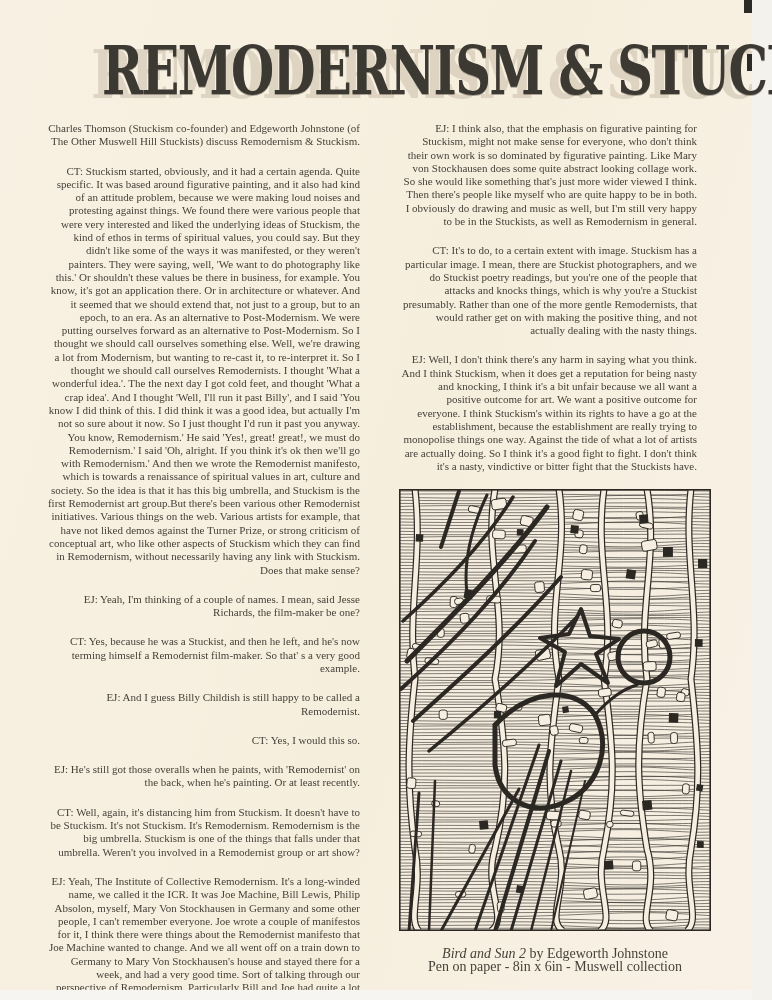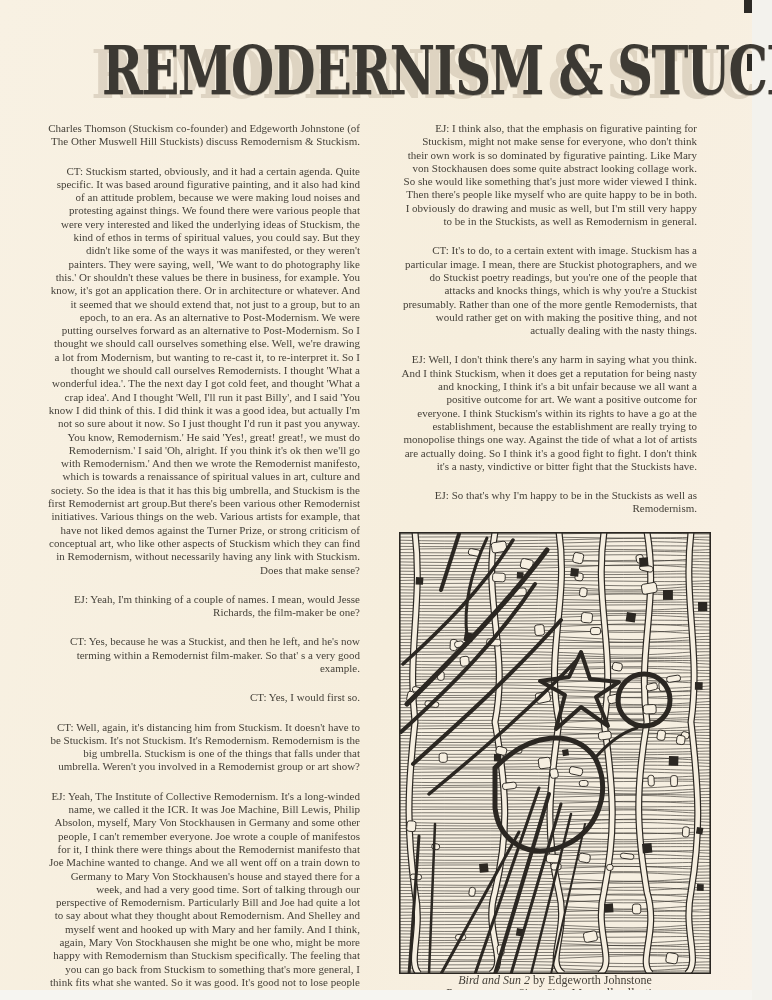--- a/index.html
+++ b/index.html
@@ -43,53 +43,54 @@
   .col-right{width:328px;}
   .para{
     margin:16px;font-size:11px;line-height:13.3px;color:#46423a;
     text-align:right;
   }
   .intro{margin-bottom:13.3px;}
 
   .artwork-figure{margin-top:6px;margin-left:14px;width:312px;}
   .artwork-frame{width:312px;height:442px;display:block;}
   .caption{
-    margin-top:0;text-align:center;font-size:12px;line-height:13px;color:#46423a;
+    margin-top:16px;text-align:center;font-size:14px;line-height:13px;color:#46423a;
   }
   .caption .cap-italic{font-style:italic;}
 </style>
 </head>
 <body>
 
 <div class="page">
 
   <div class="masthead-wrap">
     <span class="masthead-ghost">REMODERNISM &amp; STUCKISM</span>
     <span class="masthead">REMODERNISM &amp; STUCKISM</span>
   </div>
 
   <div class="columns">
     <div class="col-left">
       <p class="para intro">Charles Thomson (Stuckism co-founder) and Edgeworth Johnstone (of The Other Muswell Hill Stuckists) discuss Remodernism &amp; Stuckism.</p>
       <div>
           <p class="para">CT: Stuckism started, obviously, and it had a certain agenda. Quite specific. It was based around figurative painting, and it also had kind of an attitude problem, because we were making loud noises and protesting against things. We found there were various people that were very interested and liked the underlying ideas of Stuckism, the kind of ethos in terms of spiritual values, you could say. But they didn't like some of the ways it was manifested, or they weren't painters. They were saying, well, 'We want to do photography like this.' Or shouldn't these values be there in business, for example. You know, it's got an application there. Or in architecture or whatever. And it seemed that we should extend that, not just to a group, but to an epoch, to an era. As an alternative to Post-Modernism. We were putting ourselves forward as an alternative to Post-Modernism. So I thought we should call ourselves something else. Well, we're drawing a lot from Modernism, but wanting to re-cast it, to re-interpret it. So I thought we should call ourselves Remodernists. I thought 'What a wonderful idea.'. The the next day I got cold feet, and thought 'What a crap idea'. And I thought 'Well, I'll run it past Billy', and I said 'You know I did think of this. I did think it was a good idea, but actually I'm not so sure about it now. So I just thought I'd run it past you anyway. You know, Remodernism.' He said 'Yes!, great! great!, we must do Remodernism.' I said 'Oh, alright. If you think it's ok then we'll go with Remodernism.' And then we wrote the Remodernist manifesto, which is towards a renaissance of spiritual values in art, culture and society. So the idea is that it has this big umbrella, and Stuckism is the first Remodernist art group.But there's been various other Remodernist initiatives. Various things on the web. Various artists for example, that have not liked demos against the Turner Prize, or strong criticism of conceptual art, who like other aspects of Stuckism which they can find in Remodernism, without necessarily having any link with Stuckism. Does that make sense?</p>
-          <p class="para">EJ: Yeah, I'm thinking of a couple of names. I mean, would Jesse Richards, the film-maker be one?</p>
-          <p class="para">CT: Yes, because he was a Stuckist, and then he left, and he's now terming within a Remodernist film-maker. So that' s a very good example.</p>
-          <p class="para">CT: Yes, I would first so.</p>
+          <p class="para">EJ: Yeah, I'm thinking of a couple of names. I mean, said Jesse Richards, the film-maker be one?</p>
+          <p class="para">CT: Yes, because he was a Stuckist, and then he left, and he's now terming himself a Remodernist film-maker. So that' s a very good example.</p>
+          <p class="para">EJ: And I guess Billy Childish is still happy to be called a Remodernist.</p>
+          <p class="para">CT: Yes, I would this so.</p>
+          <p class="para">EJ: He's still got those overalls when he paints, with 'Remodernist' on the back, when he's painting. Or at least recently.</p>
           <p class="para">CT: Well, again, it's distancing him from Stuckism. It doesn't have to be Stuckism. It's not Stuckism. It's Remodernism. Remodernism is the big umbrella. Stuckism is one of the things that falls under that umbrella. Weren't you involved in a Remodernist group or art show?</p>
           <p class="para">EJ: Yeah, The Institute of Collective Remodernism. It's a long-winded name, we called it the ICR. It was Joe Machine, Bill Lewis, Philip Absolon, myself, Mary Von Stockhausen in Germany and some other people, I can't remember everyone. Joe wrote a couple of manifestos for it, I think there were things about the Remodernist manifesto that Joe Machine wanted to change. And we all went off on a train down to Germany to Mary Von Stockhausen's house and stayed there for a week, and had a very good time. Sort of talking through our perspective of Remodernism. Particularly Bill and Joe had quite a lot to say about what they thought about Remodernism. And Shelley and myself went and hooked up with Mary and her family. And I think, again, Mary Von Stockhausen she might be one who, might be more happy with Remodernism than Stuckism specifically. The feeling that you can go back from Stuckism to something that's more general, I think fits what she wanted. So it was good. It's good not to lose people on little niggly things when there's so much in common. And that's one thing I think Remodernism's really good for.</p>
         </div>
     </div>
 
     <div class="col-right">
       <div>
           <p class="para">EJ: I think also, that the emphasis on figurative painting for Stuckism, might not make sense for everyone, who don't think their own work is so dominated by figurative painting. Like Mary von Stockhausen does some quite abstract looking collage work. So she would like something that's just more wider viewed I think. Then there's people like myself who are quite happy to be in both. I obviously do drawing and music as well, but I'm still very happy to be in the Stuckists, as well as Remodernism in general.</p>
           <p class="para">CT: It's to do, to a certain extent with image. Stuckism has a particular image. I mean, there are Stuckist photographers, and we do Stuckist poetry readings, but you're one of the people that attacks and knocks things, which is why you're a Stuckist presumably. Rather than one of the more gentle Remodernists, that would rather get on with making the positive thing, and not actually dealing with the nasty things.</p>
           <p class="para">EJ: Well, I don't think there's any harm in saying what you think. And I think Stuckism, when it does get a reputation for being nasty and knocking, I think it's a bit unfair because we all want a positive outcome for art. We want a positive outcome for everyone. I think Stuckism's within its rights to have a go at the establishment, because the establishment are really trying to monopolise things one way. Against the tide of what a lot of artists are actually doing. So I think it's a good fight to fight. I don't think it's a nasty, vindictive or bitter fight that the Stuckists have.</p>
-          <p class="para">EJ: So that's why I'm happy to be in the Stuckists as well as Remodernism.</p>
         </div>
 
       <figure class="artwork-figure" style="margin:6px 0 0 14px;">
         <svg id="artsvg" class="artwork-frame" viewBox="0 0 312 442">
             <rect x="0" y="0" width="312" height="442" fill="#f6efe1"></rect>
             <path d="M0 2.0 C 60 2.0, 120 2.6, 190 1.4 S 280 2.0, 312 2.0 M0 5.1 C 60 4.9, 120 4.5, 190 5.7 S 280 5.3, 312 5.1 M0 8.2 C 60 9.8, 120 9.2, 190 7.2 S 280 6.6, 312 8.2 M0 11.3 C 60 11.8, 120 12.3, 190 10.3 S 280 10.8, 312 11.3 M0 14.4 C 60 14.9, 120 14.7, 190 14.1 S 280 13.9, 312 14.4 M0 17.5 C 60 15.5, 120 17.6, 190 17.4 S 280 19.5, 312 17.5 M0 20.6 C 60 20.9, 120 21.4, 190 19.8 S 280 20.3, 312 20.6 M0 23.7 C 60 23.3, 120 24.3, 190 23.1 S 280 24.1, 312 23.7 M0 26.8 C 60 27.4, 120 25.0, 190 28.6 S 280 26.2, 312 26.8 M0 29.9 C 60 31.0, 120 30.7, 190 29.1 S 280 28.8, 312 29.9 M0 33.0 C 60 34.2, 120 32.6, 190 33.4 S 280 31.8, 312 33.0 M0 36.1 C 60 36.2, 120 38.0, 190 34.2 S 280 36.0, 312 36.1 M0 39.2 C 60 40.1, 120 38.6, 190 39.8 S 280 38.3, 312 39.2 M0 42.3 C 60 43.7, 120 42.1, 190 42.5 S 280 40.9, 312 42.3 M0 45.4 C 60 46.2, 120 45.3, 190 45.5 S 280 44.6, 312 45.4 M0 48.5 C 60 46.6, 120 48.2, 190 48.8 S 280 50.4, 312 48.5 M0 51.6 C 60 51.6, 120 50.3, 190 52.9 S 280 51.6, 312 51.6 M0 54.7 C 60 56.6, 120 52.7, 190 56.7 S 280 52.8, 312 54.7 M0 57.8 C 60 58.9, 120 56.9, 190 58.7 S 280 56.7, 312 57.8 M0 60.9 C 60 61.7, 120 60.7, 190 61.1 S 280 60.1, 312 60.9 M0 64.0 C 60 63.5, 120 65.2, 190 62.8 S 280 64.5, 312 64.0 M0 67.1 C 60 67.7, 120 66.1, 190 68.1 S 280 66.5, 312 67.1 M0 70.2 C 60 70.6, 120 70.1, 190 70.3 S 280 69.8, 312 70.2 M0 73.3 C 60 74.1, 120 73.5, 190 73.1 S 280 72.5, 312 73.3 M0 76.4 C 60 77.6, 120 75.2, 190 77.6 S 280 75.2, 312 76.4 M0 79.5 C 60 79.3, 120 79.6, 190 79.4 S 280 79.7, 312 79.5 M0 82.6 C 60 83.7, 120 83.2, 190 82.0 S 280 81.5, 312 82.6 M0 85.7 C 60 85.7, 120 87.2, 190 84.2 S 280 85.7, 312 85.7 M0 88.8 C 60 89.3, 120 89.1, 190 88.5 S 280 88.3, 312 88.8 M0 91.9 C 60 91.3, 120 91.4, 190 92.4 S 280 92.5, 312 91.9 M0 95.0 C 60 95.1, 120 96.8, 190 93.2 S 280 94.9, 312 95.0 M0 98.1 C 60 99.0, 120 96.7, 190 99.5 S 280 97.2, 312 98.1 M0 101.2 C 60 99.3, 120 102.9, 190 99.5 S 280 103.1, 312 101.2 M0 104.3 C 60 103.6, 120 102.4, 190 106.2 S 280 105.0, 312 104.3 M0 107.4 C 60 107.5, 120 105.7, 190 109.1 S 280 107.3, 312 107.4 M0 110.5 C 60 111.3, 120 110.5, 190 110.5 S 280 109.7, 312 110.5 M0 113.6 C 60 113.8, 120 113.2, 190 114.0 S 280 113.4, 312 113.6 M0 116.7 C 60 115.7, 120 117.1, 190 116.3 S 280 117.7, 312 116.7 M0 119.8 C 60 120.7, 120 117.9, 190 121.7 S 280 118.9, 312 119.8 M0 122.9 C 60 121.7, 120 121.6, 190 124.2 S 280 124.1, 312 122.9 M0 126.0 C 60 125.8, 120 125.7, 190 126.3 S 280 126.2, 312 126.0 M0 129.1 C 60 130.3, 120 129.2, 190 129.0 S 280 127.9, 312 129.1 M0 132.2 C 60 133.9, 120 133.5, 190 130.9 S 280 130.5, 312 132.2 M0 135.3 C 60 136.1, 120 135.6, 190 135.0 S 280 134.5, 312 135.3 M0 138.4 C 60 137.4, 120 139.9, 190 136.9 S 280 139.4, 312 138.4 M0 141.5 C 60 143.2, 120 141.3, 190 141.7 S 280 139.8, 312 141.5 M0 144.6 C 60 145.1, 120 143.6, 190 145.6 S 280 144.1, 312 144.6 M0 147.7 C 60 146.5, 120 146.3, 190 149.1 S 280 148.9, 312 147.7 M0 150.8 C 60 149.5, 120 152.5, 190 149.1 S 280 152.1, 312 150.8 M0 153.9 C 60 151.9, 120 152.5, 190 155.3 S 280 155.9, 312 153.9 M0 157.0 C 60 155.3, 120 155.2, 190 158.8 S 280 158.7, 312 157.0 M0 160.1 C 60 161.2, 120 160.1, 190 160.1 S 280 159.0, 312 160.1 M0 163.2 C 60 164.3, 120 161.8, 190 164.6 S 280 162.1, 312 163.2 M0 166.3 C 60 164.4, 120 166.8, 190 165.8 S 280 168.2, 312 166.3 M0 169.4 C 60 167.4, 120 167.7, 190 171.1 S 280 171.4, 312 169.4 M0 172.5 C 60 172.1, 120 171.7, 190 173.3 S 280 172.9, 312 172.5 M0 175.6 C 60 176.0, 120 175.6, 190 175.6 S 280 175.2, 312 175.6 M0 178.7 C 60 178.5, 120 177.2, 190 180.2 S 280 178.9, 312 178.7 M0 181.8 C 60 181.6, 120 181.4, 190 182.2 S 280 182.0, 312 181.8 M0 184.9 C 60 184.6, 120 183.7, 190 186.1 S 280 185.2, 312 184.9 M0 188.0 C 60 189.2, 120 187.4, 190 188.6 S 280 186.8, 312 188.0 M0 191.1 C 60 191.2, 120 193.0, 190 189.2 S 280 191.0, 312 191.1 M0 194.2 C 60 193.9, 120 192.4, 190 196.0 S 280 194.5, 312 194.2 M0 197.3 C 60 195.4, 120 196.9, 190 197.7 S 280 199.2, 312 197.3 M0 200.4 C 60 201.0, 120 199.3, 190 201.5 S 280 199.8, 312 200.4 M0 203.5 C 60 203.4, 120 205.0, 190 202.0 S 280 203.6, 312 203.5 M0 206.6 C 60 207.8, 120 207.1, 190 206.1 S 280 205.4, 312 206.6 M0 209.7 C 60 211.5, 120 209.7, 190 209.7 S 280 207.9, 312 209.7 M0 212.8 C 60 213.3, 120 213.2, 190 212.4 S 280 212.3, 312 212.8 M0 215.9 C 60 215.0, 120 215.2, 190 216.6 S 280 216.8, 312 215.9 M0 219.0 C 60 218.2, 120 218.3, 190 219.7 S 280 219.8, 312 219.0 M0 222.1 C 60 222.8, 120 221.6, 190 222.6 S 280 221.4, 312 222.1 M0 225.2 C 60 225.7, 120 223.9, 190 226.5 S 280 224.7, 312 225.2 M0 228.3 C 60 228.3, 120 230.0, 190 226.6 S 280 228.3, 312 228.3 M0 231.4 C 60 232.9, 120 232.2, 190 230.6 S 280 229.9, 312 231.4 M0 234.5 C 60 235.7, 120 235.1, 190 233.9 S 280 233.3, 312 234.5 M0 237.6 C 60 235.7, 120 238.3, 190 236.9 S 280 239.5, 312 237.6 M0 240.7 C 60 239.0, 120 241.3, 190 240.1 S 280 242.4, 312 240.7 M0 243.8 C 60 243.8, 120 242.4, 190 245.2 S 280 243.8, 312 243.8 M0 246.9 C 60 245.6, 120 247.3, 190 246.5 S 280 248.2, 312 246.9 M0 250.0 C 60 251.6, 120 250.2, 190 249.8 S 280 248.4, 312 250.0 M0 253.1 C 60 254.5, 120 251.2, 190 255.0 S 280 251.7, 312 253.1 M0 256.2 C 60 254.6, 120 254.7, 190 257.7 S 280 257.8, 312 256.2 M0 259.3 C 60 259.3, 120 257.5, 190 261.1 S 280 259.3, 312 259.3 M0 262.4 C 60 260.7, 120 262.8, 190 262.0 S 280 264.1, 312 262.4 M0 265.5 C 60 265.0, 120 266.8, 190 264.2 S 280 266.0, 312 265.5 M0 268.6 C 60 267.7, 120 267.9, 190 269.3 S 280 269.5, 312 268.6 M0 271.7 C 60 271.4, 120 273.1, 190 270.3 S 280 272.0, 312 271.7 M0 274.8 C 60 275.3, 120 274.7, 190 274.9 S 280 274.3, 312 274.8 M0 277.9 C 60 276.2, 120 278.6, 190 277.2 S 280 279.6, 312 277.9 M0 281.0 C 60 279.9, 120 282.9, 190 279.1 S 280 282.1, 312 281.0 M0 284.1 C 60 283.7, 120 285.0, 190 283.2 S 280 284.5, 312 284.1 M0 287.2 C 60 287.5, 120 286.9, 190 287.5 S 280 286.9, 312 287.2 M0 290.3 C 60 292.0, 120 292.0, 190 288.6 S 280 288.6, 312 290.3 M0 293.4 C 60 293.8, 120 295.1, 190 291.7 S 280 293.0, 312 293.4 M0 296.5 C 60 296.9, 120 296.5, 190 296.5 S 280 296.1, 312 296.5 M0 299.6 C 60 298.6, 120 298.5, 190 300.7 S 280 300.6, 312 299.6 M0 302.7 C 60 302.5, 120 303.8, 190 301.6 S 280 302.9, 312 302.7 M0 305.8 C 60 306.7, 120 304.6, 190 307.0 S 280 304.9, 312 305.8 M0 308.9 C 60 310.0, 120 308.3, 190 309.5 S 280 307.8, 312 308.9 M0 312.0 C 60 312.8, 120 312.1, 190 311.9 S 280 311.2, 312 312.0 M0 315.1 C 60 316.2, 120 315.1, 190 315.1 S 280 314.0, 312 315.1 M0 318.2 C 60 317.8, 120 317.6, 190 318.8 S 280 318.6, 312 318.2 M0 321.3 C 60 323.0, 120 322.5, 190 320.1 S 280 319.6, 312 321.3 M0 324.4 C 60 323.9, 120 325.7, 190 323.1 S 280 324.9, 312 324.4 M0 327.5 C 60 329.2, 120 327.8, 190 327.2 S 280 325.8, 312 327.5 M0 330.6 C 60 331.6, 120 329.9, 190 331.3 S 280 329.6, 312 330.6 M0 333.7 C 60 332.2, 120 333.4, 190 334.0 S 280 335.2, 312 333.7 M0 336.8 C 60 335.3, 120 338.3, 190 335.3 S 280 338.3, 312 336.8 M0 339.9 C 60 339.3, 120 340.1, 190 339.7 S 280 340.5, 312 339.9 M0 343.0 C 60 341.5, 120 344.5, 190 341.5 S 280 344.5, 312 343.0 M0 346.1 C 60 346.2, 120 344.2, 190 348.0 S 280 346.0, 312 346.1 M0 349.2 C 60 349.6, 120 347.9, 190 350.5 S 280 348.8, 312 349.2 M0 352.3 C 60 353.9, 120 353.8, 190 350.8 S 280 350.7, 312 352.3 M0 355.4 C 60 355.9, 120 353.6, 190 357.2 S 280 354.9, 312 355.4 M0 358.5 C 60 358.9, 120 360.4, 190 356.6 S 280 358.1, 312 358.5 M0 361.6 C 60 361.4, 120 360.7, 190 362.5 S 280 361.8, 312 361.6 M0 364.7 C 60 363.0, 120 366.4, 190 363.0 S 280 366.4, 312 364.7 M0 367.8 C 60 369.4, 120 365.9, 190 369.7 S 280 366.2, 312 367.8 M0 370.9 C 60 369.2, 120 372.8, 190 369.0 S 280 372.6, 312 370.9 M0 374.0 C 60 375.2, 120 372.1, 190 375.9 S 280 372.8, 312 374.0 M0 377.1 C 60 375.4, 120 375.8, 190 378.4 S 280 378.8, 312 377.1 M0 380.2 C 60 380.5, 120 381.6, 190 378.8 S 280 379.9, 312 380.2 M0 383.3 C 60 381.6, 120 383.5, 190 383.1 S 280 385.0, 312 383.3 M0 386.4 C 60 385.1, 120 386.9, 190 385.9 S 280 387.7, 312 386.4 M0 389.5 C 60 388.9, 120 389.8, 190 389.2 S 280 390.1, 312 389.5 M0 392.6 C 60 393.2, 120 390.6, 190 394.6 S 280 392.0, 312 392.6 M0 395.7 C 60 396.3, 120 394.2, 190 397.2 S 280 395.1, 312 395.7 M0 398.8 C 60 400.5, 120 398.2, 190 399.4 S 280 397.1, 312 398.8 M0 401.9 C 60 401.8, 120 403.1, 190 400.7 S 280 402.0, 312 401.9 M0 405.0 C 60 406.4, 120 404.8, 190 405.2 S 280 403.6, 312 405.0 M0 408.1 C 60 409.5, 120 406.2, 190 410.0 S 280 406.7, 312 408.1 M0 411.2 C 60 410.5, 120 409.7, 190 412.7 S 280 411.9, 312 411.2 M0 414.3 C 60 412.7, 120 414.9, 190 413.7 S 280 415.9, 312 414.3 M0 417.4 C 60 417.0, 120 417.8, 190 417.0 S 280 417.8, 312 417.4 M0 420.5 C 60 420.4, 120 420.5, 190 420.5 S 280 420.6, 312 420.5 M0 423.6 C 60 423.2, 120 424.3, 190 422.9 S 280 424.0, 312 423.6 M0 426.7 C 60 428.6, 120 428.3, 190 425.1 S 280 424.8, 312 426.7 M0 429.8 C 60 429.2, 120 428.8, 190 430.8 S 280 430.4, 312 429.8 M0 432.9 C 60 433.2, 120 431.8, 190 434.0 S 280 432.6, 312 432.9 M0 436.0 C 60 437.5, 120 434.1, 190 437.9 S 280 434.5, 312 436.0 M0 439.1 C 60 439.8, 120 438.8, 190 439.4 S 280 438.4, 312 439.1 " fill="none" stroke="#2b2722" stroke-width="0.7" opacity="0.85"></path>
             <path d="M 96 0 C 84 70, 110 120, 96 190 C 108 260, 110 300, 96 360 C 84 400, 110 430, 92 442" fill="none" stroke="#2b2722" stroke-width="7"></path>
             <path d="M 96 0 C 84 70, 110 120, 96 190 C 108 260, 110 300, 96 360 C 84 400, 110 430, 92 442" fill="none" stroke="#f6efe1" stroke-width="4.6"></path>
             <path d="M 160 0 C 170 70, 146 120, 160 190 C 150 260, 146 300, 160 360 C 170 400, 146 430, 164 442" fill="none" stroke="#2b2722" stroke-width="7"></path>
             <path d="M 160 0 C 170 70, 146 120, 160 190 C 150 260, 146 300, 160 360 C 170 400, 146 430, 164 442" fill="none" stroke="#f6efe1" stroke-width="4.6"></path>

